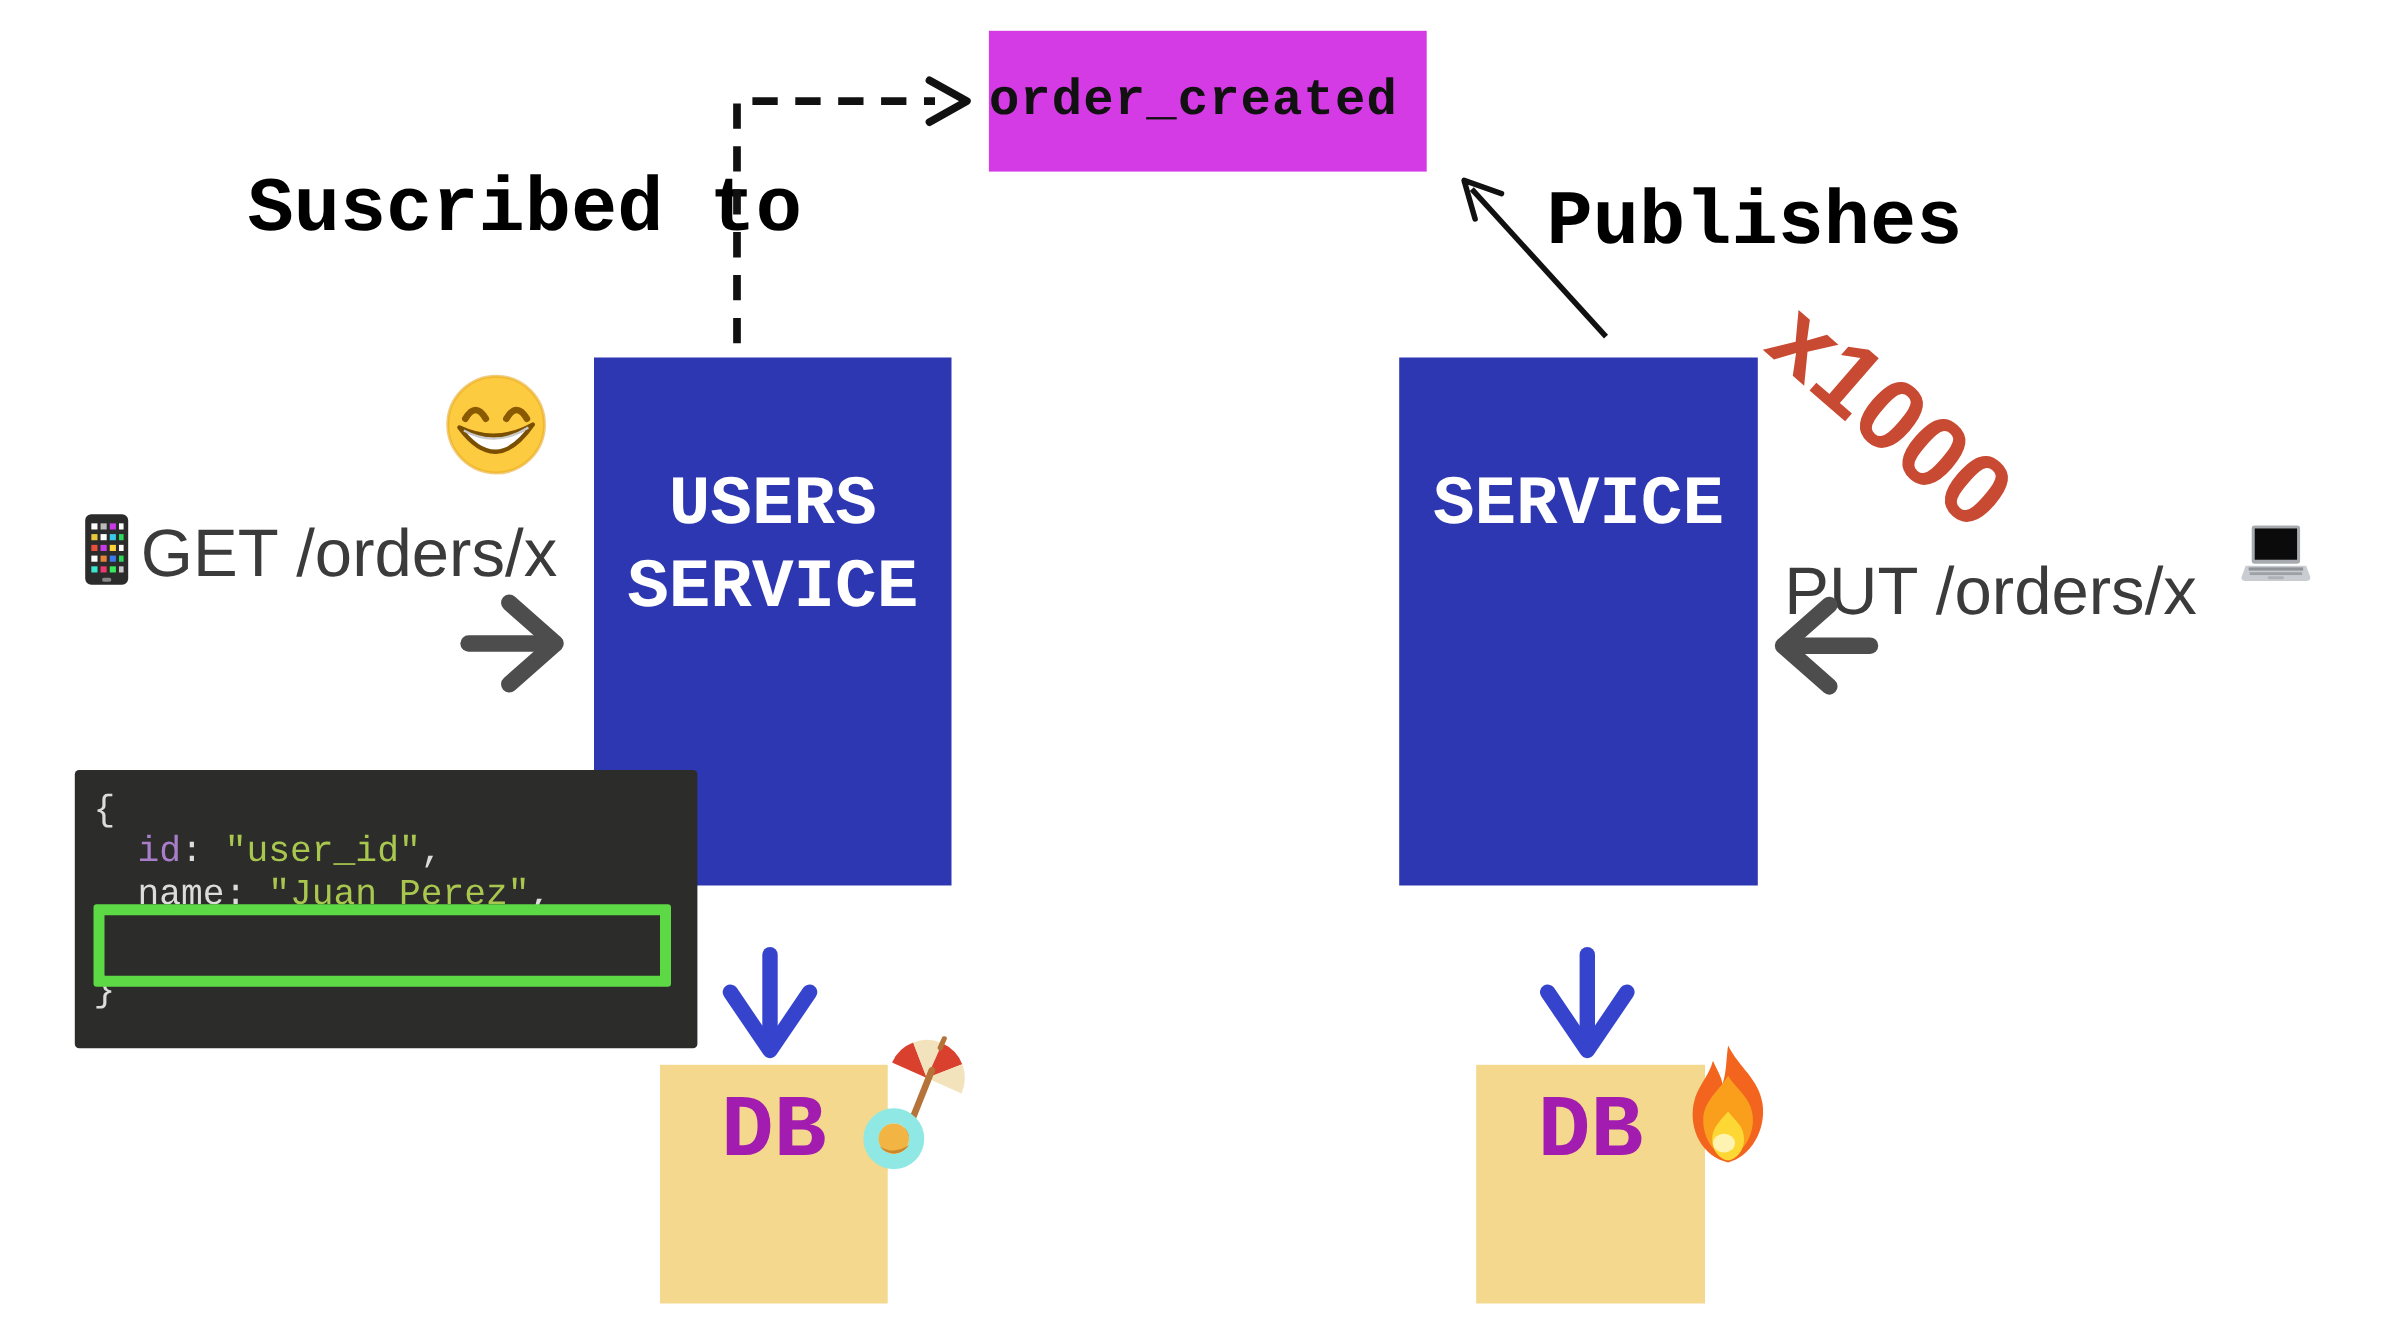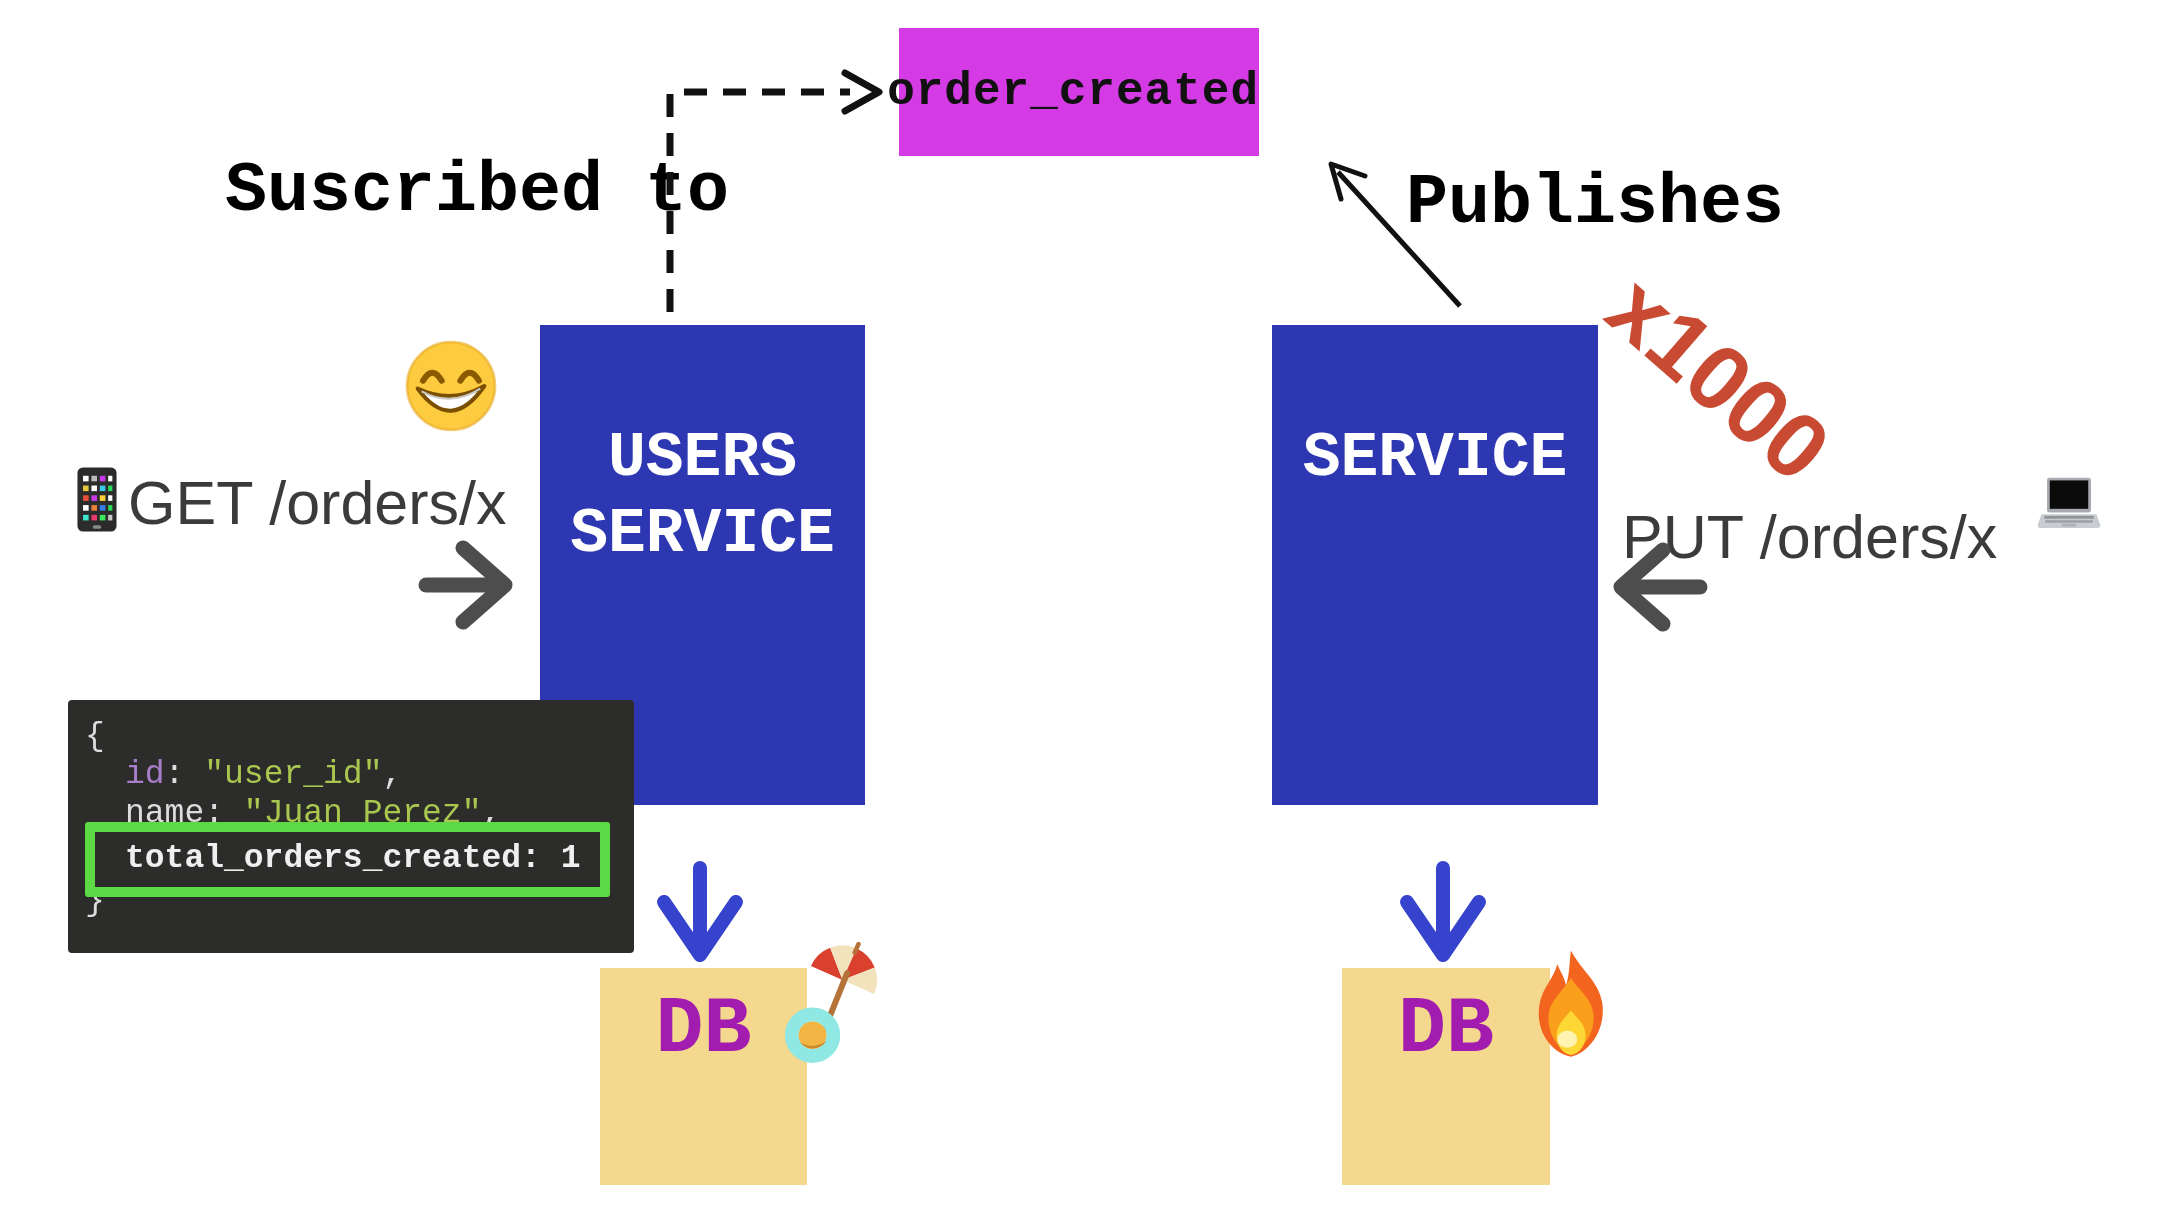--- a/index.html
+++ b/index.html
@@ -5,22 +5,22 @@
   * { margin:0; padding:0; box-sizing:border-box; }
   html,body { background:#ffffff; }
   .canvas {
     position:relative; width:2184px; height:1214px; background:#ffffff;
     overflow:hidden; font-family:"Liberation Mono","DejaVu Sans Mono",monospace;
   }
   .abs { position:absolute; }
 
   
   .event-box {
-    left:899px; top:28px; width:360px; height:128px; background:#D53BE4;
-    display:flex; align-items:center; justify-content:flex-end;
+    left:899px; top:28px; width:398px; height:128px; background:#D53BE4;
+    display:flex; align-items:center; justify-content:flex-start;
     font-weight:700; font-size:46px; color:#111111; letter-spacing:1px;
     z-index:1;
   }
 
   
   .edge-label {
     color:#000000; font-weight:700; font-size:70px; white-space:nowrap; z-index:1;
   }
   .subscribe-label { left:225px; top:152px; }
   .publish-label  { left:1406px; top:164px; }
@@ -139,21 +139,20 @@
   <div class="abs request-text get-request">GET /orders/x</div>
 
   <div class="abs request-text put-request">PUT /orders/x</div>
 
   <div class="abs multiplier">x1000</div>
 
   <div class="abs code-box">
     <div class="code-line brace" style="top:20px"><span class="tok-punct">{</span></div>
     <div class="code-line" style="top:58px"><span class="tok-key-purple">id</span><span class="tok-punct">: </span><span class="tok-str">"user_id"</span><span class="tok-punct">,</span></div>
     <div class="code-line" style="top:97px"><span class="tok-punct">name</span><span class="tok-punct">: </span><span class="tok-str">"Juan Perez"</span><span class="tok-punct">,</span></div>
-    <div class="code-line total" style="top:142px"><span>total_orders_created</span><span>: </span><span>1</span></div>
     <div class="code-line brace" style="top:185px"><span class="tok-punct">}</span></div>
   </div>
 
   <div class="abs highlight-box"></div>
 
   <div class="abs db-box db-left">
     <div>DB</div>
   </div>
   <div class="abs db-box db-right">
     <div>DB</div>

